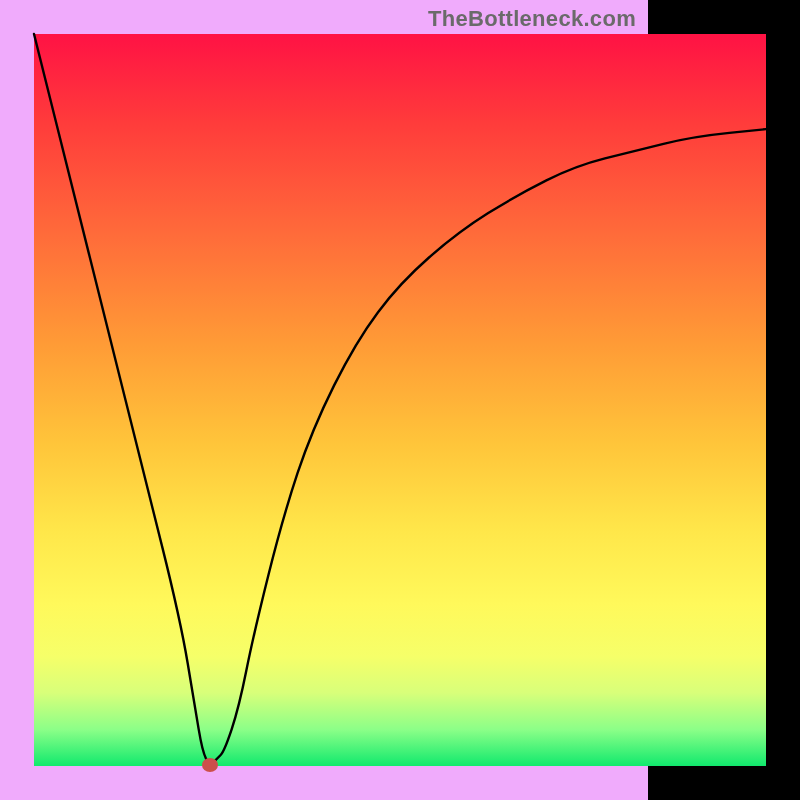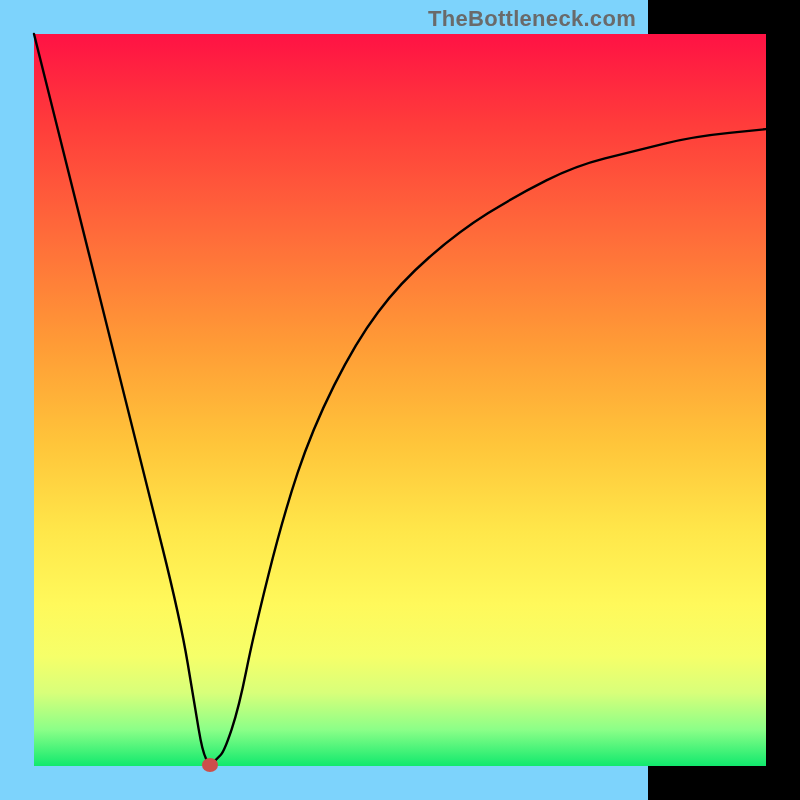--- a/index.html
+++ b/index.html
@@ -7,21 +7,21 @@
     padding: 0;
     width: 800px;
     height: 800px;
     background: #000;
     font-family: Arial, Helvetica, sans-serif;
   }
   .frame {
     position: relative;
     width: 648px;
     height: 800px;
-    background: #7dd3fc;
+    background: #f0abfc;
   }
   .plot {
     position: absolute;
     left: 34px;
     top: 34px;
     width: 732px;
     height: 732px;
     background: linear-gradient(to bottom,
       #ff1244 0%,
       #ff3b3b 12%,

